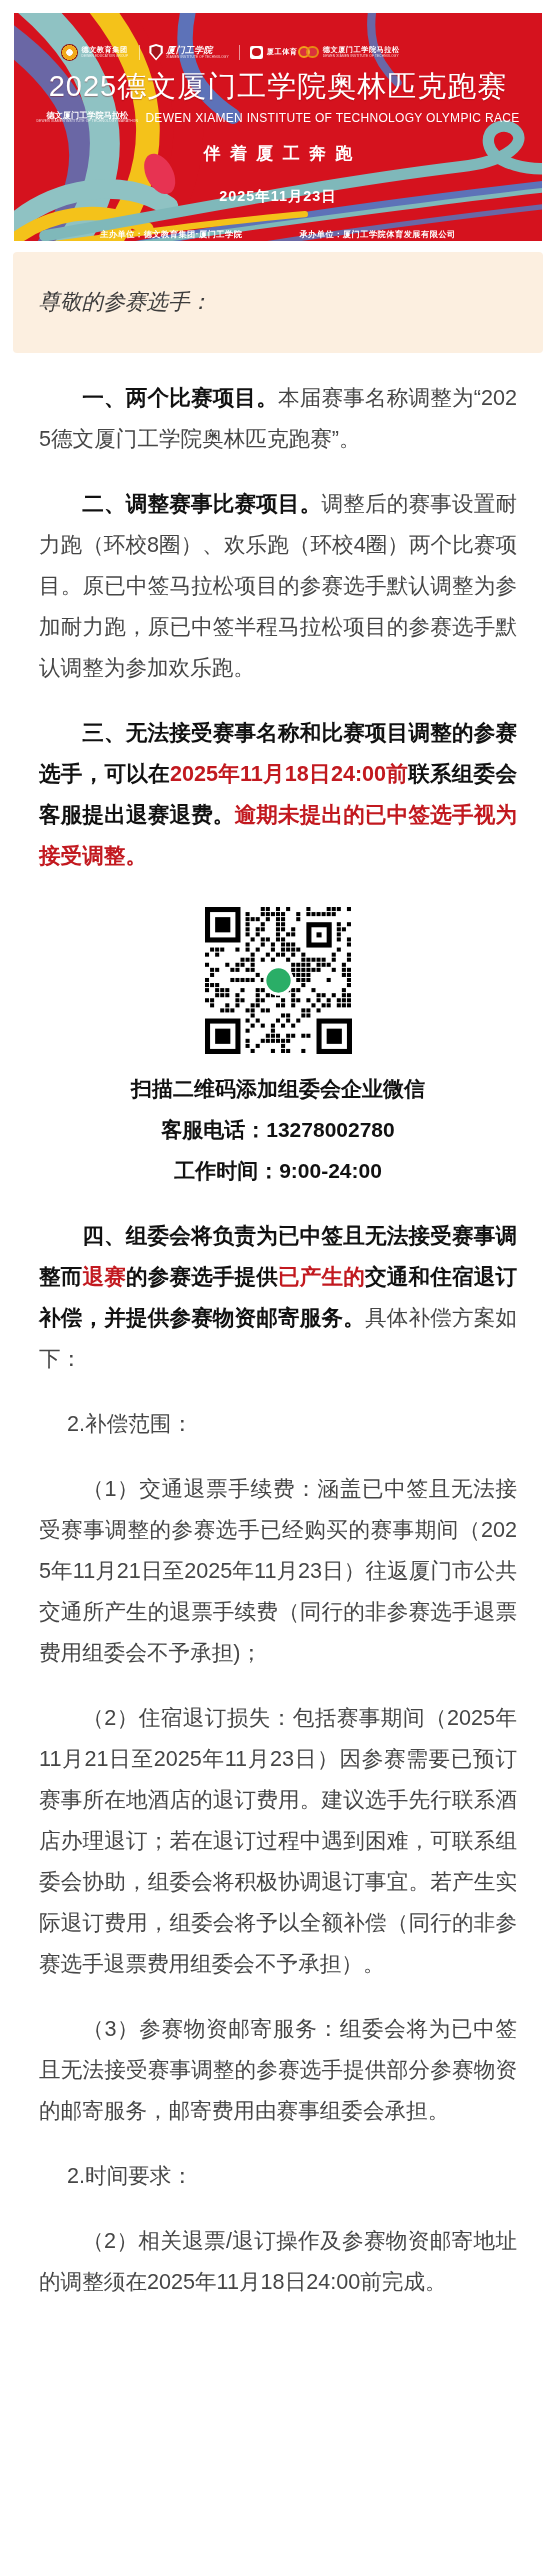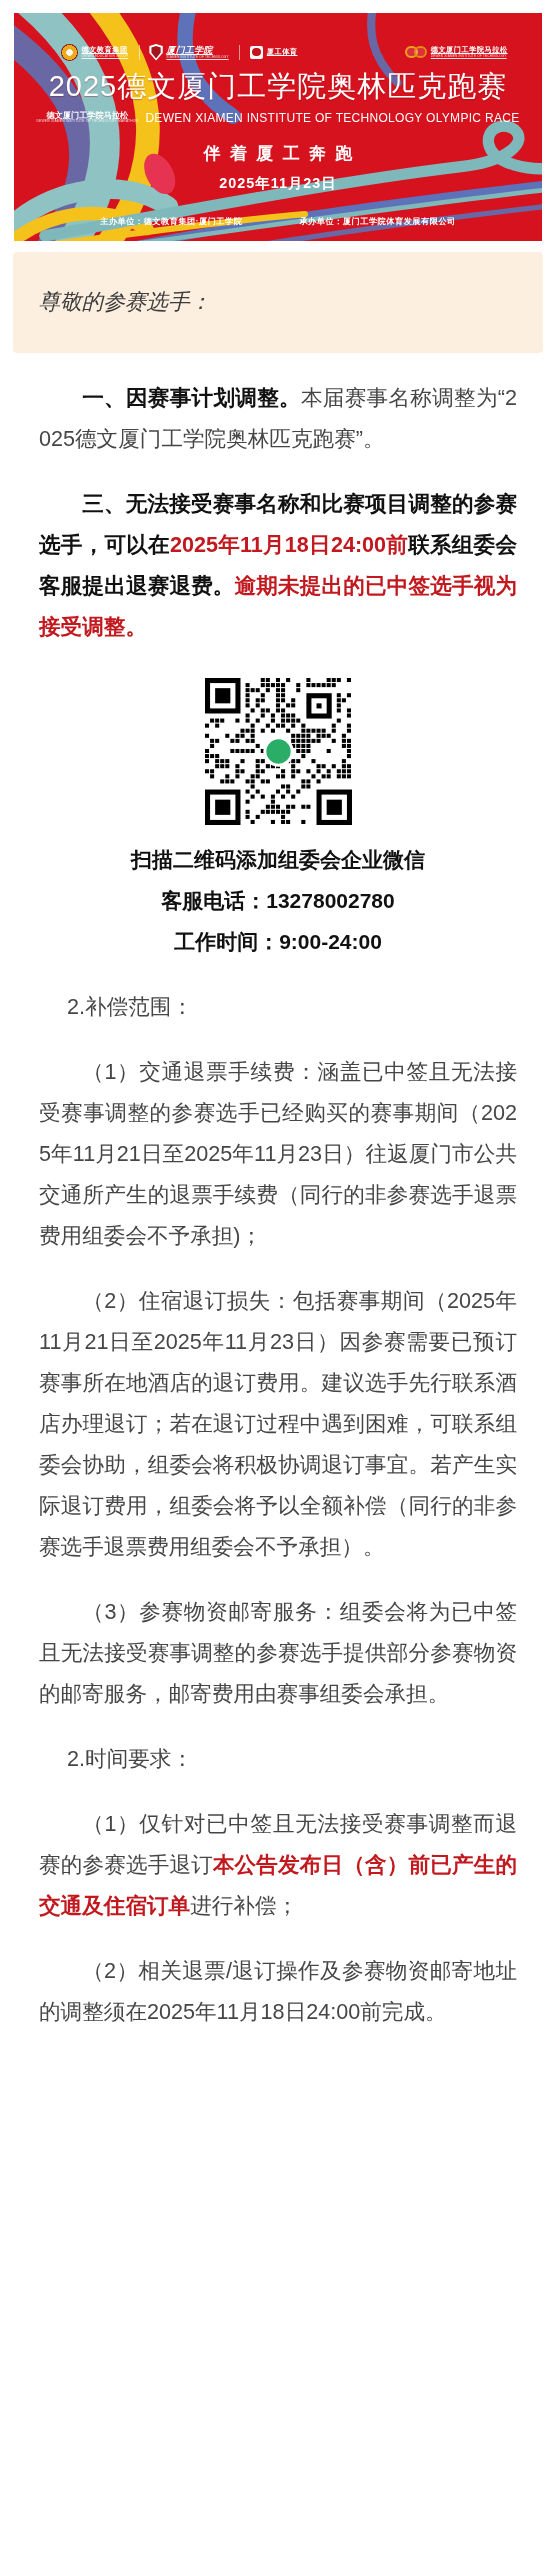--- a/index.html
+++ b/index.html
@@ -11,21 +11,21 @@
     --qr_green:#2aae67;
   }
   html,body{margin:0;padding:0;background:#ffffff;}
   body{width:556px;font-family:"Liberation Sans","DejaVu Sans",sans-serif;color:var(--body_text);}
   .page{width:556px;overflow:hidden;}
 
   
   .banner{position:relative;margin:13px 14.4px 0 14.4px;height:228px;background:var(--banner_red);overflow:hidden;}
   .banner svg.ribbons{position:absolute;left:0;top:0;width:100%;height:100%;}
   .banner-content{position:relative;z-index:2;display:flex;flex-direction:column;align-items:center;color:#fff;}
-  .logos-row{width:100%;box-sizing:border-box;display:flex;justify-content:space-between;align-items:center;padding:31px 34px 0 47px;text-decoration:underline;}
+  .logos-row{width:100%;box-sizing:border-box;display:flex;justify-content:flex-start;align-items:center;padding:31px 34px 0 47px;}
   .logos-left{display:flex;align-items:center;gap:10.3px;}
   .logo{display:flex;align-items:center;gap:3.6px;}
   .logo-sep{width:0.5px;height:15.5px;background:rgba(255,255,255,.55);}
   .badge-circle{width:16.5px;height:16.5px;border-radius:50%;background:radial-gradient(circle at 50% 50%,#fff 0 26%,#f0a91d 27% 62%,#8e1a14 63% 100%);flex:0 0 auto;}
   .badge-shield{width:13.4px;height:16.5px;background:#fff;clip-path:polygon(50% 0,100% 12%,100% 55%,50% 100%,0 55%,0 12%);position:relative;flex:0 0 auto;}
   .badge-shield::after{content:"";position:absolute;inset:2.1px;background:#a3151c;clip-path:polygon(50% 0,100% 12%,100% 55%,50% 100%,0 55%,0 12%);}
   .badge-square{width:13.4px;height:13.4px;border-radius:2.1px;background:#fff;position:relative;flex:0 0 auto;}
   .badge-square::after{content:"";position:absolute;inset:2.6px;border-radius:50%;background:#c6131c;}
   .logo-text{display:flex;flex-direction:column;line-height:1.15;}
   .logo-cn{font-size:7.2px;font-weight:700;letter-spacing:0.5px;}
@@ -36,21 +36,21 @@
   .ring{width:12.4px;height:12.4px;border-radius:50%;border:2.6px solid #f2a21b;box-sizing:border-box;background:#fff2;}
   .ring+.ring{margin-left:-3.6px;border-color:#e58a14;}
 
   .main-title{margin-top:6px;font-size:29px;font-weight:400;letter-spacing:1px;white-space:nowrap;text-shadow:0 1px 1px rgba(120,0,0,.35);}
   .subtitle-row{margin-top:4.1px;display:flex;align-items:flex-end;gap:7.2px;}
   .side-stack{display:flex;flex-direction:column;align-items:center;line-height:1.1;padding-bottom:1px;}
   .side-cn{font-size:8.2px;font-weight:700;}
   .side-en{font-size:3.3px;opacity:.85;letter-spacing:0.2px;}
   .subtitle-en{font-size:12px;font-weight:400;letter-spacing:0.3px;white-space:nowrap;}
   .slogan{margin-top:17.5px;font-size:17px;font-weight:700;letter-spacing:.55em;text-indent:.55em;}
-  .event-date{margin-top:9px;font-size:14.4px;font-weight:800;letter-spacing:1px;}
+  .event-date{margin-top:22px;font-size:14.4px;font-weight:800;letter-spacing:1px;}
   .orgs-row{margin-top:23px;display:flex;gap:57px;font-size:8.2px;font-weight:700;letter-spacing:0.5px;}
 
   
   .cream-box{margin:11.3px 13.4px 0 13.4px;background:var(--cream);border-radius:4.1px;padding:29px 25px 26px 25px;}
   .content{padding:0 39px;}
   .salutation{font-size:21.6px;line-height:41px;color:#3c3c3c;margin:0 0 5.2px 0;font-style:italic;}
   .para{font-size:21.6px;line-height:41px;margin:24px 0;text-align:justify;text-justify:inter-ideograph;word-break:break-all;text-indent:2em;}
   .para.sub{text-indent:1.3em;}
   .cream-box .para{margin:15.5px 0 0 0;}
   .seg.normal{font-weight:400;color:var(--body_text);}
@@ -147,21 +147,22 @@
     </div>
   </div>
 
   <div class="cream-box">
     <p class="salutation">尊敬的参赛选手：</p>
   </div>
 
   <div class="content">
 
     <div>
-        <p class="para "><span class="seg bold">一、因赛事计划调整。</span><span class="seg normal">本届赛事名称调整为“2025德文厦门工学院奥林匹克跑赛”。</span></p>
+        <p class="para "><span class="seg bold">一、两个比赛项目。</span><span class="seg normal">本届赛事名称调整为“2025德文厦门工学院奥林匹克跑赛”。</span></p>
+        <p class="para "><span class="seg bold">二、调整赛事比赛项目。</span><span class="seg normal">调整后的赛事设置耐力跑（环校8圈）、欢乐跑（环校4圈）两个比赛项目。原已中签马拉松项目的参赛选手默认调整为参加耐力跑，原已中签半程马拉松项目的参赛选手默认调整为参加欢乐跑。</span></p>
         <p class="para "><span class="seg bold">三、无法接受赛事名称和比赛项目调整的参赛选手，可以在</span><span class="seg bold-red">2025年11月18日24:00前</span><span class="seg bold">联系组委会客服提出退赛退费。</span><span class="seg bold-red">逾期未提出的已中签选手视为接受调整。</span></p>
       </div>
 
     <div class="qr-block">
       <div class="qr-box">
         <svg id="qr-svg" viewBox="0 0 290 290" width="147" height="147" aria-hidden="true">
             <rect x="110" y="0" width="8" height="8" fill="#000"></rect>
             <rect x="120" y="0" width="8" height="8" fill="#000"></rect>
             <rect x="140" y="0" width="8" height="8" fill="#000"></rect>
             <rect x="160" y="0" width="8" height="8" fill="#000"></rect>
@@ -440,24 +441,24 @@
             <rect x="220" y="50" width="10" height="10" fill="#000"></rect>
             <circle cx="145" cy="145" r="27" fill="#2aae67" stroke="#fff" stroke-width="6"></circle>
           </svg>
       </div>
       <div class="qr-caption">扫描二维码添加组委会企业微信</div>
       <div class="qr-line">客服电话：13278002780</div>
       <div class="qr-line">工作时间：9:00-24:00</div>
     </div>
 
     <div>
+        <p class="para "><span class="seg bold">四、组委会将负责为已中签且无法接受赛事调整而</span><span class="seg bold-red">退赛</span><span class="seg bold">的参赛选手提供</span><span class="seg bold-red">已产生的</span><span class="seg bold">交通和住宿退订补偿，并提供参赛物资邮寄服务。</span><span class="seg normal">具体补偿方案如下：</span></p>
         <p class="para sub"><span class="seg normal">2.补偿范围：</span></p>
         <p class="para "><span class="seg normal">（1）交通退票手续费：涵盖已中签且无法接受赛事调整的参赛选手已经购买的赛事期间（2025年11月21日至2025年11月23日）往返厦门市公共交通所产生的退票手续费（同行的非参赛选手退票费用组委会不予承担)；</span></p>
         <p class="para "><span class="seg normal">（2）住宿退订损失：包括赛事期间（2025年11月21日至2025年11月23日）因参赛需要已预订赛事所在地酒店的退订费用。建议选手先行联系酒店办理退订；若在退订过程中遇到困难，可联系组委会协助，组委会将积极协调退订事宜。若产生实际退订费用，组委会将予以全额补偿（同行的非参赛选手退票费用组委会不予承担）。</span></p>
         <p class="para "><span class="seg normal">（3）参赛物资邮寄服务：组委会将为已中签且无法接受赛事调整的参赛选手提供部分参赛物资的邮寄服务，邮寄费用由赛事组委会承担。</span></p>
         <p class="para sub"><span class="seg normal">2.时间要求：</span></p>
-        <p class="para "><span class="seg normal">（1）仅针对已中签且无法接受赛事调整而退赛的参赛选手退订</span><span class="seg bold-red">本公告发布日（含）前已产生的交通及住宿订单</span><span class="seg normal">进行补偿；</span></p>
         <p class="para "><span class="seg normal">（2）相关退票/退订操作及参赛物资邮寄地址的调整须在2025年11月18日24:00前完成。</span></p>
       </div>
 
   </div>
 </div>
 
 
 </body></html>

